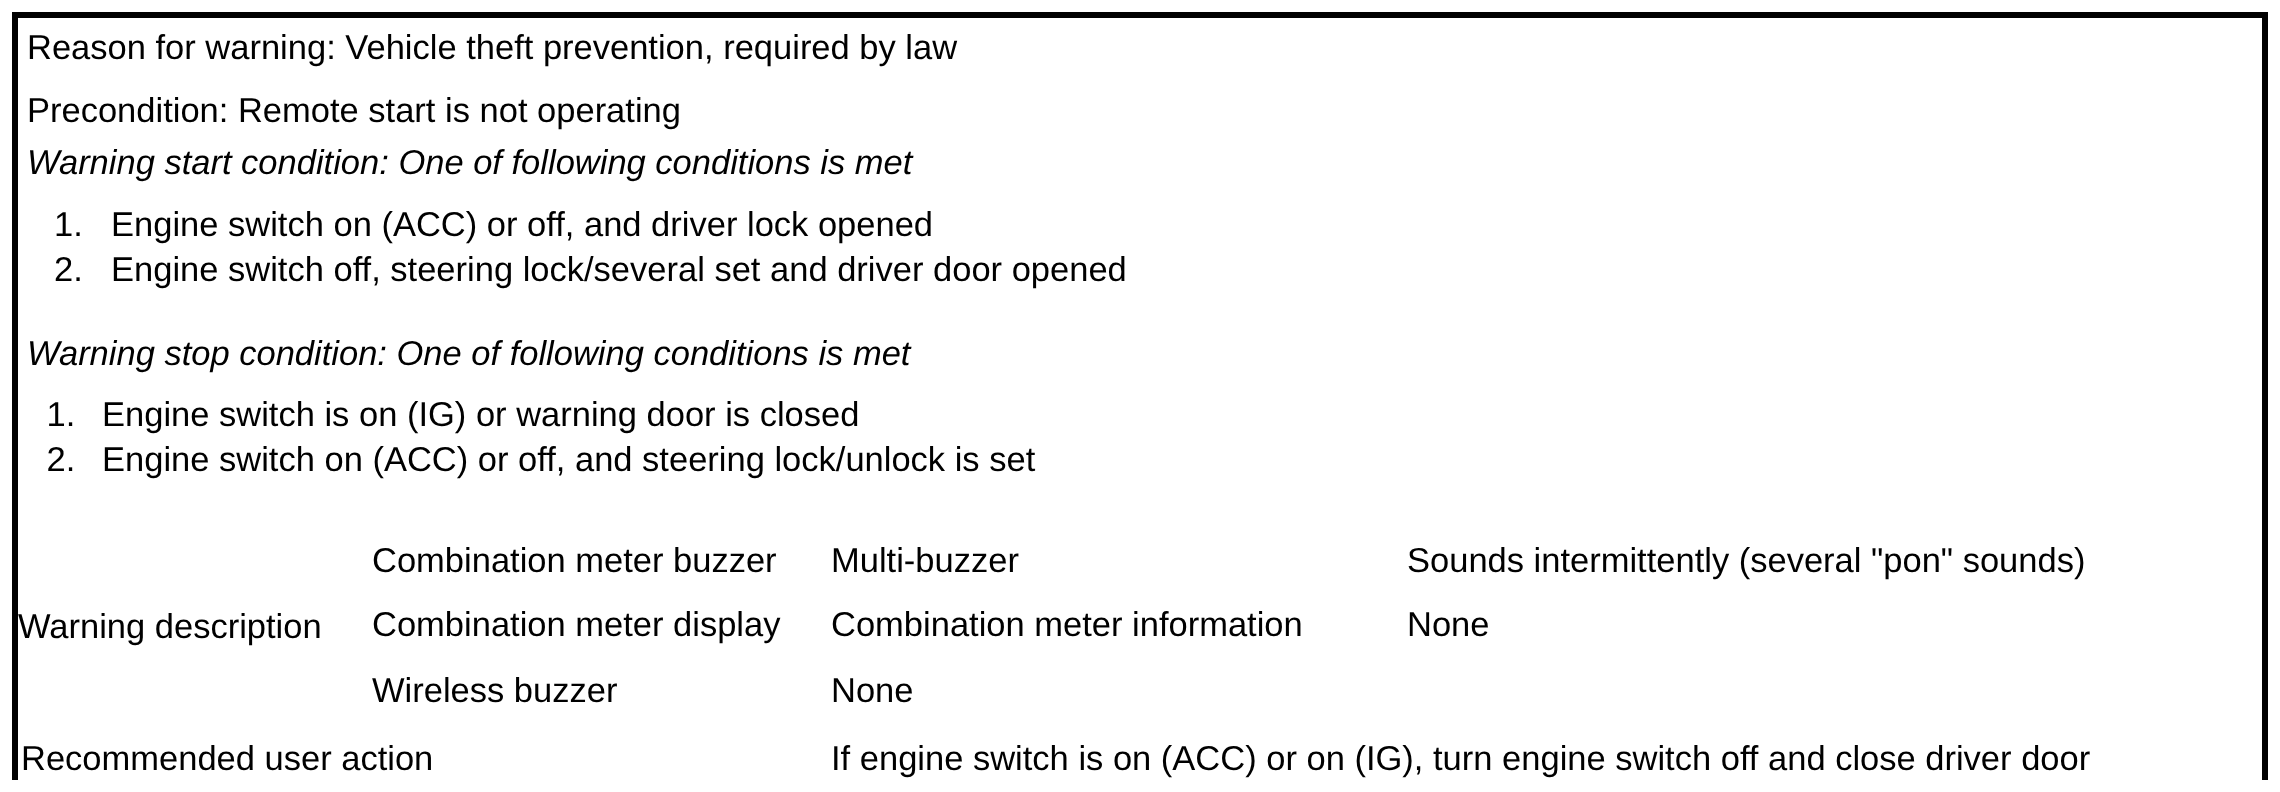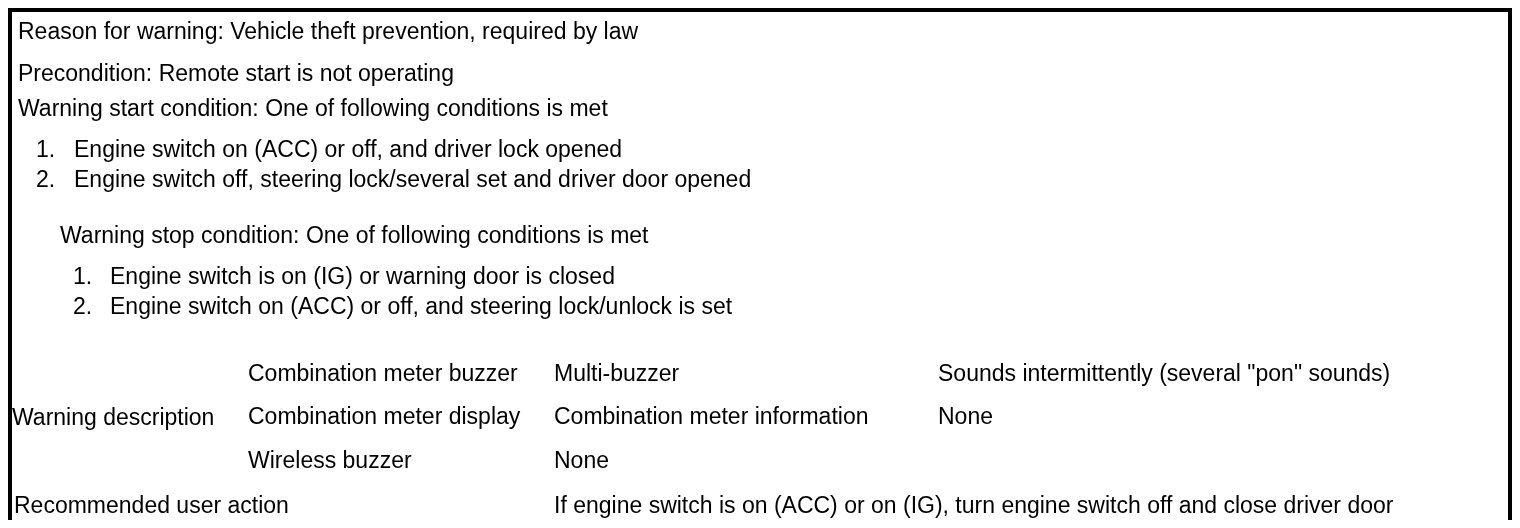--- a/index.html
+++ b/index.html
@@ -60,20 +60,21 @@
     padding-left: 6px;
   }
 
   
   .list-block {
     padding: 0 6px 6px 6px;
   }
   .list-head {
     padding-left: 0;
     padding-bottom: 14px;
+    font-style: italic;
   }
   ol.cond-list {
     margin: 0;
     padding: 0;
     list-style: none;
   }
   ol.cond-list li {
     position: relative;
     white-space: nowrap;
     margin: 0 0 3px 0;
@@ -128,21 +129,21 @@
               <li>
                 <span class="num">2.</span>
                 <span>Engine switch off, steering lock/several set and driver door opened</span>
               </li>
             </ol>
           </div>
         </td>
       </tr>
 
       <tr>
-        <td class="rule-b" colspan="4" style="height:130px; vertical-align:top;padding-left:42px;">
+        <td class="rule-b" colspan="4" style="height:130px; vertical-align:top;">
           <div class="list-block">
             <div class="list-head single-line">Warning stop condition: One of following conditions is met</div>
             <ol class="cond-list indent-b">
               <li>
                 <span class="num">1.</span>
                 <span>Engine switch is on (IG) or warning door is closed</span>
               </li>
               <li>
                 <span class="num">2.</span>
                 <span>Engine switch on (ACC) or off, and steering lock/unlock is set</span>

